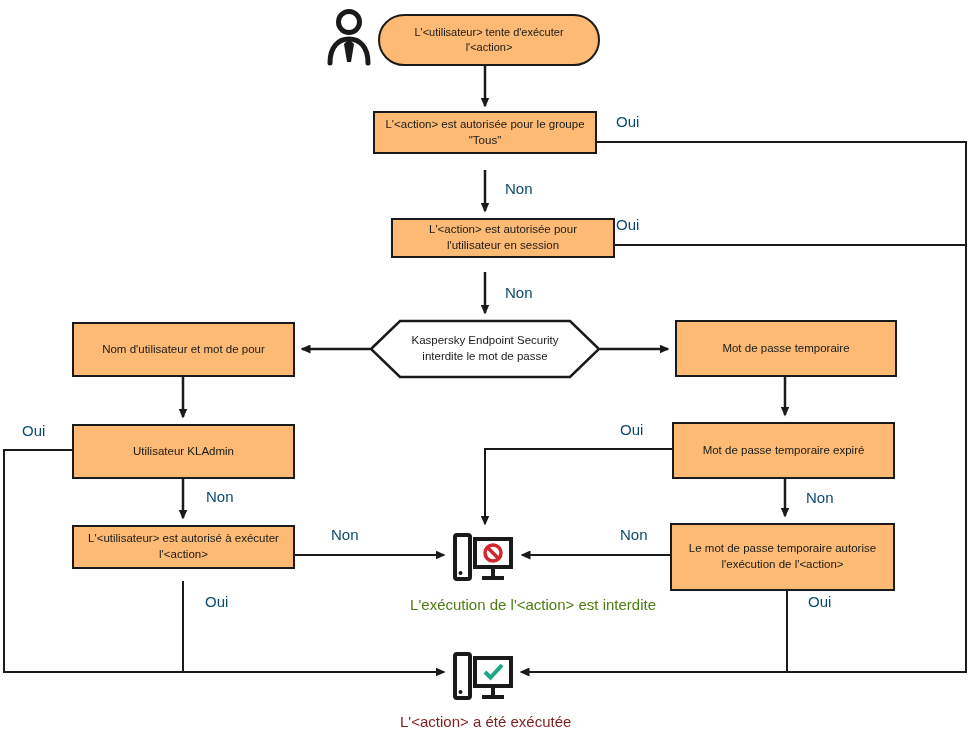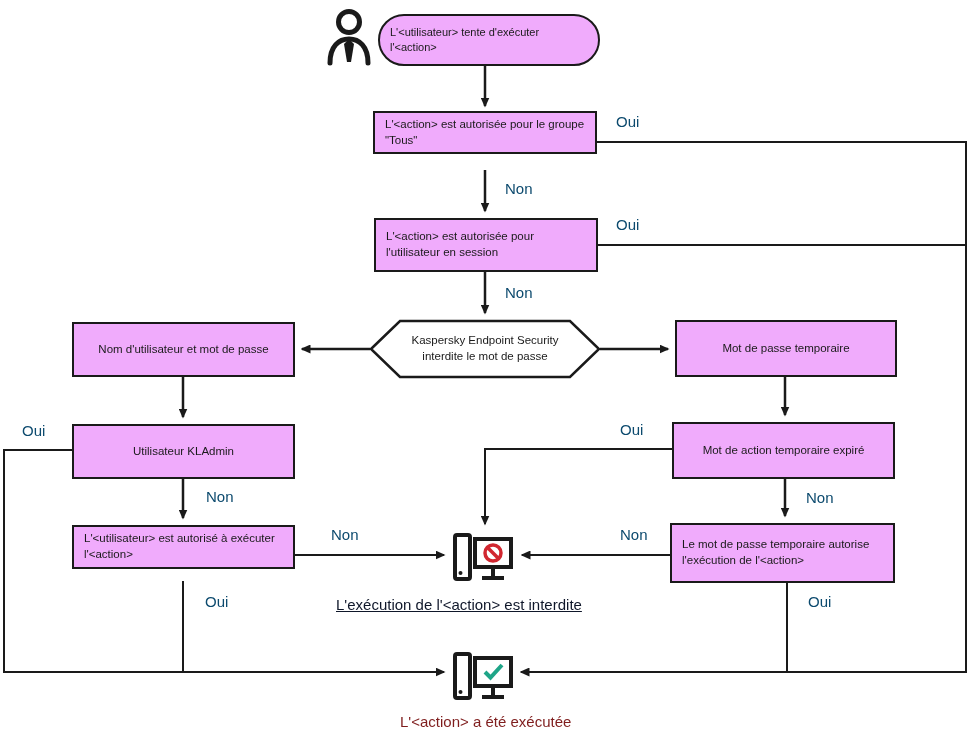--- a/index.html
+++ b/index.html
@@ -1,33 +1,33 @@
 <!DOCTYPE html>
 <html><head>
 <meta charset="utf-8">
 <style>
   html,body{margin:0;padding:0;background:#ffffff;}
   #canvas{
     position:relative;width:974px;height:745px;background:#ffffff;
     font-family:"Liberation Sans",sans-serif;color:#1a1a1a;overflow:hidden;
   }
   .node{
-    position:absolute;background:#f0abfc;border:2.5px solid #1a1a1a;
-    display:flex;align-items:center;justify-content:center;
+    position:absolute;background:#fdba74;border:2.5px solid #1a1a1a;
+    display:flex;align-items:center;justify-content:center;text-align:center;
     font-size:11.5px;line-height:1.35;padding:2px 10px;box-sizing:border-box;
   }
   .pill{border-radius:27px;font-size:11px;}
   .hexwrap{position:absolute;}
   .hexwrap .hextext{
     position:absolute;inset:0;display:flex;align-items:center;justify-content:center;
     text-align:center;font-size:11.5px;line-height:1.35;padding:0 26px;box-sizing:border-box;
   }
   .edge-label{position:absolute;font-size:15px;color:#0c4a6e;white-space:nowrap;}
   .caption{position:absolute;font-size:15px;white-space:nowrap;}
-  .caption.denied{color:#0f172a;text-align:left;width:320px;text-decoration:underline;}
+  .caption.denied{color:#4d7c0f;text-align:right;width:320px;}
   .caption.success{color:#7f1d1d;}
   svg.overlay{position:absolute;left:0;top:0;pointer-events:none;}
   .icon{position:absolute;}
 </style>
 </head>
 <body>
 
 <div id="canvas">
 
   <svg class="overlay" width="974" height="745" viewBox="0 0 974 745">
@@ -79,52 +79,52 @@
   </svg>
 
   <div class="node pill" style="left:378px;top:14px;width:222px;height:52px">
     <span>L'&lt;utilisateur&gt; tente d'exécuter l'&lt;action&gt;</span>
   </div>
 
   <div class="node" style="left:373px;top:111px;width:224px;height:43px">
     <span>L'&lt;action&gt; est autorisée pour le groupe "Tous"</span>
   </div>
 
-  <div class="node" style="left:374px;top:218px;width:224px;height:54px">
+  <div class="node" style="left:391px;top:218px;width:224px;height:40px">
     <span>L'&lt;action&gt; est autorisée pour l'utilisateur en session</span>
   </div>
 
   <div class="hexwrap" style="left:368px;top:319px;width:234px;height:60px">
     <svg width="234" height="60" viewBox="0 0 234 60">
       <polygon points="3,30 32,2 202,2 231,30 202,58 32,58" fill="#ffffff" stroke="#1a1a1a" stroke-width="2.5"></polygon>
     </svg>
     <div class="hextext">Kaspersky Endpoint Security interdite le mot de passe</div>
   </div>
 
   <div class="node" style="left:72px;top:322px;width:223px;height:55px">
-    <span>Nom d'utilisateur et mot de passe</span>
+    <span>Nom d'utilisateur et mot de pour</span>
   </div>
 
   <div class="node" style="left:72px;top:424px;width:223px;height:55px">
     <span>Utilisateur KLAdmin</span>
   </div>
 
   <div class="node" style="left:72px;top:525px;width:223px;height:44px">
     <span>L'&lt;utilisateur&gt; est autorisé à exécuter l'&lt;action&gt;</span>
   </div>
 
   <div class="node" style="left:675px;top:320px;width:222px;height:57px">
     <span>Mot de passe temporaire</span>
   </div>
 
   <div class="node" style="left:672px;top:422px;width:223px;height:57px">
-    <span>Mot de action temporaire expiré</span>
+    <span>Mot de passe temporaire expiré</span>
   </div>
 
-  <div class="node" style="left:670px;top:523px;width:225px;height:60px">
+  <div class="node" style="left:670px;top:523px;width:225px;height:68px">
     <span>Le mot de passe temporaire autorise l'exécution de l'&lt;action&gt;</span>
   </div>
 
   <svg class="icon" style="left:451px;top:530px" width="64" height="56" viewBox="0 0 64 56">
     <rect x="4" y="5" width="15" height="44" rx="2" fill="none" stroke="#1a1a1a" stroke-width="4"></rect>
     <circle cx="9.5" cy="43" r="2" fill="#1a1a1a"></circle>
     <rect x="24" y="9" width="36" height="28" fill="none" stroke="#1a1a1a" stroke-width="4"></rect>
     <line x1="42" y1="37" x2="42" y2="46" stroke="#1a1a1a" stroke-width="4"></line>
     <line x1="31" y1="48" x2="53" y2="48" stroke="#1a1a1a" stroke-width="4"></line>
     <g>

